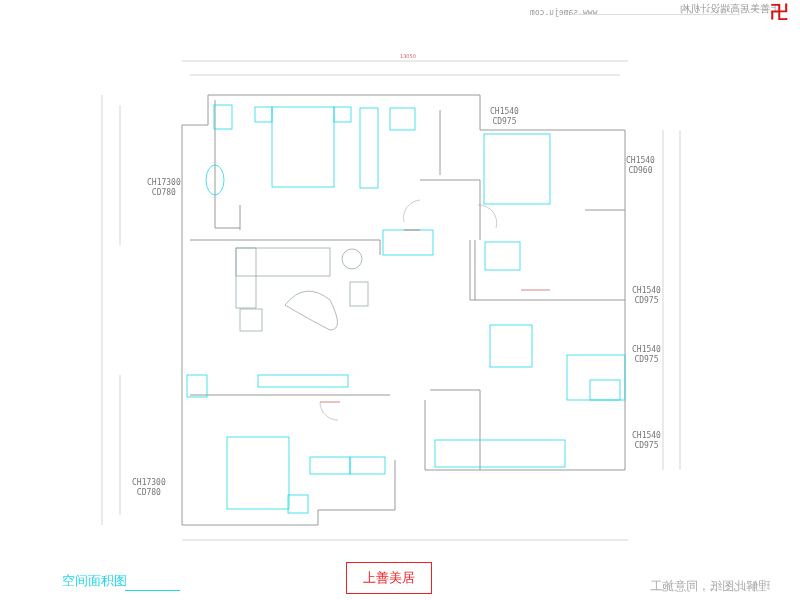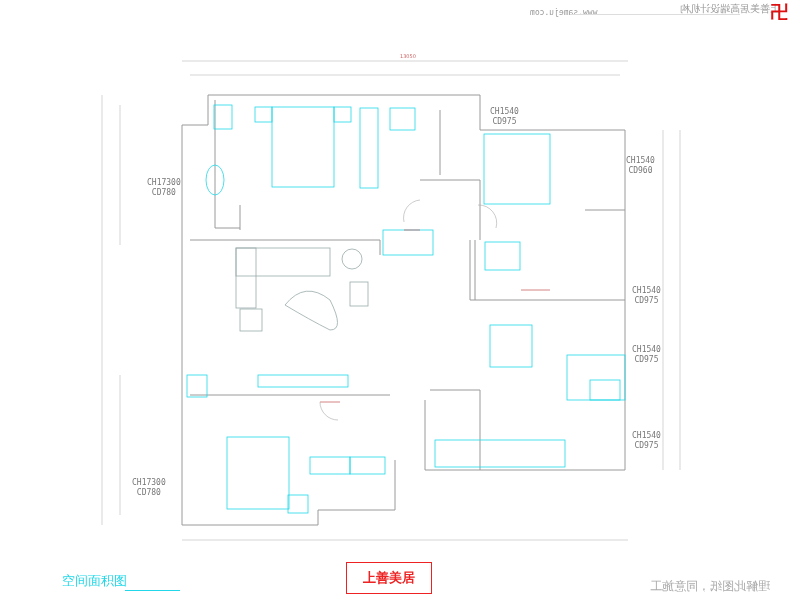--- a/index.html
+++ b/index.html
@@ -5,21 +5,21 @@
   html,body{margin:0;padding:0;background:#fff;}
   body{width:800px;height:600px;position:relative;overflow:hidden;font-family:"DejaVu Sans",sans-serif;}
   .abs{position:absolute;}
   .header-site{left:530px;top:8px;font-size:8px;color:#999;transform:scaleX(-1);font-family:"DejaVu Sans Mono",monospace;}
   .header-rule{left:570px;top:14px;width:170px;height:1px;background:#ddd;}
   .header-title{left:680px;top:2px;font-size:10px;color:#999;transform:scaleX(-1);}
   .header-logo{left:770px;top:0px;font-size:18px;color:#d11;font-weight:bold;transform:scaleX(-1);}
   .cad-label{font-size:8px;color:#777;font-family:"DejaVu Sans Mono",monospace;line-height:10px;text-align:center;margin-top:8px;}
   .footer-left{left:62px;top:572px;font-size:13px;color:#20d8e8;}
   .footer-left-line{left:125px;top:590px;width:55px;height:1px;background:#20d8e8;}
-  .footer-brand{left:346px;top:562px;width:84px;height:30px;border:1px solid #e22;display:flex;align-items:center;justify-content:center;color:#e22;font-size:13px;font-weight:bold;}
+  .footer-brand{left:346px;top:562px;width:84px;height:30px;border:1px solid #e22;display:flex;align-items:center;justify-content:center;color:#e22;font-size:13px;font-weight:normal;}
   .footer-right{left:650px;top:578px;font-size:12px;color:#aaa;transform:scaleX(-1);}
   .dim{font-size:4px;fill:#c66;font-family:"DejaVu Sans",sans-serif;}
 </style>
 </head>
 <body>
 
 <div class="abs header-site">www.sameju.com</div>
 <div class="abs header-rule"></div>
 <div class="abs header-title">上善美居高端设计机构</div>
 <div class="abs header-logo">卐</div>

